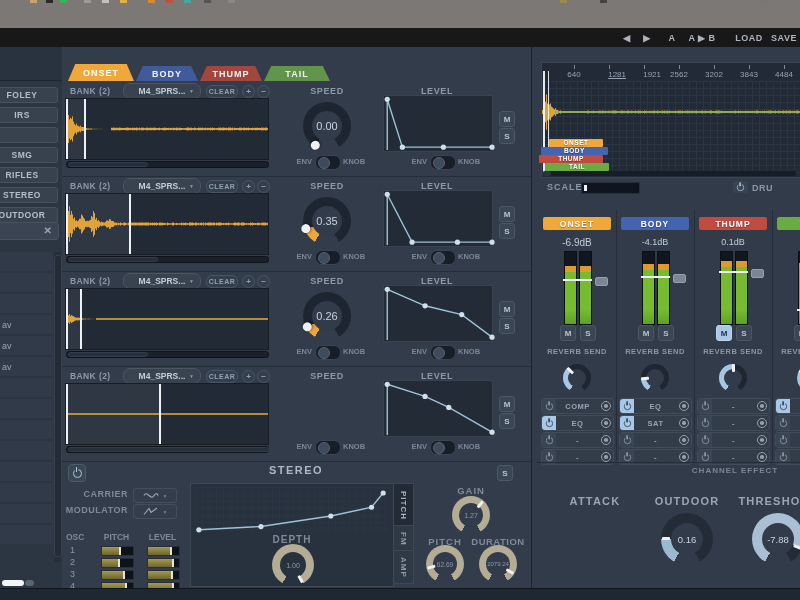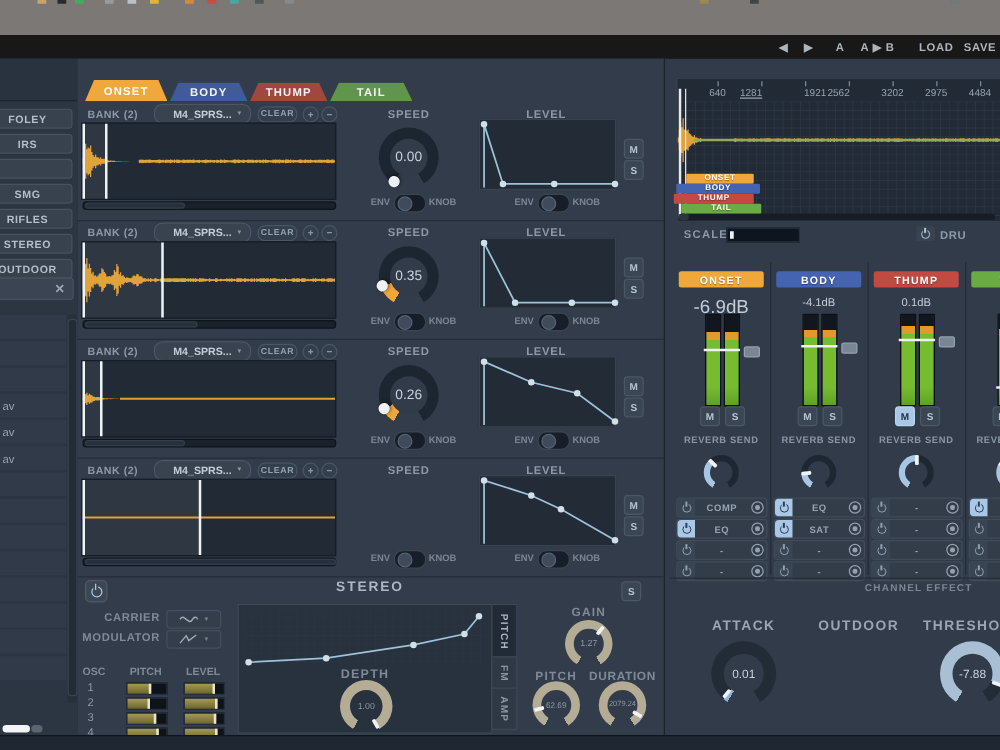--- a/index.html
+++ b/index.html
@@ -395,29 +395,29 @@
         <div style="position: absolute; inset: 0px; display: flex; justify-content: center; transform: rotate(120deg);">
           <div class="ktick"></div>
         </div>
       </div>
     </div>
   <div id="right">
       <div style="position: absolute; left: 541px; top: 62px; width: 262px; height: 114px; background: rgb(34, 42, 53); border: 1px solid rgb(58, 69, 82);">
         <div style="position: absolute; left: 32px; top: 2px; width: 1px; height: 4px; background: rgb(126, 138, 153);"></div>
         <div style="position: absolute; left: 15px; top: 7px; width: 34px; text-align: center; font-size: 8px; color: rgb(151, 163, 177);">640</div>
         <div style="position: absolute; left: 67px; top: 2px; width: 1px; height: 4px; background: rgb(126, 138, 153);"></div>
-        <div style="position: absolute; left: 50px; top: 7px; width: 34px; text-align: left; font-size: 8px; color: rgb(151, 163, 177); text-decoration: underline;">1281</div>
+        <div style="position: absolute; left: 50px; top: 7px; width: 34px; text-align: right; font-size: 8px; color: rgb(151, 163, 177); text-decoration: underline;">1281</div>
         <div style="position: absolute; left: 102px; top: 2px; width: 1px; height: 4px; background: rgb(126, 138, 153);"></div>
         <div style="position: absolute; left: 85px; top: 7px; width: 34px; text-align: right; font-size: 8px; color: rgb(151, 163, 177);">1921</div>
         <div style="position: absolute; left: 137px; top: 2px; width: 1px; height: 4px; background: rgb(126, 138, 153);"></div>
-        <div style="position: absolute; left: 120px; top: 7px; width: 34px; text-align: left; font-size: 8px; color: rgb(151, 163, 177);">2562</div>
+        <div style="position: absolute; left: 120px; top: 7px; width: 34px; text-align: center; font-size: 8px; color: rgb(151, 163, 177);">2562</div>
         <div style="position: absolute; left: 172px; top: 2px; width: 1px; height: 4px; background: rgb(126, 138, 153);"></div>
         <div style="position: absolute; left: 155px; top: 7px; width: 34px; text-align: center; font-size: 8px; color: rgb(151, 163, 177);">3202</div>
         <div style="position: absolute; left: 207px; top: 2px; width: 1px; height: 4px; background: rgb(126, 138, 153);"></div>
-        <div style="position: absolute; left: 190px; top: 7px; width: 34px; text-align: center; font-size: 8px; color: rgb(151, 163, 177);">2975</div>
+        <div style="position: absolute; left: 190px; top: 7px; width: 34px; text-align: center; font-size: 8px; color: rgb(151, 163, 177);">3843</div>
         <div style="position: absolute; left: 242px; top: 2px; width: 1px; height: 4px; background: rgb(126, 138, 153);"></div>
         <div style="position: absolute; left: 225px; top: 7px; width: 34px; text-align: center; font-size: 8px; color: rgb(151, 163, 177);">4484</div>
         <div class="grid" style="position: absolute; left: 0px; top: 18px; width: 262px; height: 95px; background-size: 7px 7px;"></div>
         <svg width="257" height="60" style="position: absolute; left: 0px; top: 19px;">
           <path d="M0.5 28.0L0.5 32.0M1.5 22.0L1.5 38.0M2.5 16.0L2.5 44.0M3.5 19.7L3.5 40.3M4.5 12.5L4.5 47.5M5.5 21.5L5.5 38.5M6.5 22.1L6.5 37.9M7.5 22.6L7.5 37.4M8.5 21.6L8.5 38.4M9.5 24.6L9.5 35.4M10.5 25.4L10.5 34.6M11.5 26.5L11.5 33.5M12.5 27.5L12.5 32.5M13.5 26.2L13.5 33.8M14.5 28.0L14.5 32.0M15.5 27.9L15.5 32.1M16.5 28.7L16.5 31.3M17.5 28.9L17.5 31.1M18.5 28.4L18.5 31.6M19.5 29.3L19.5 30.7M20.5 29.2L20.5 30.8M21.5 29.5L21.5 30.5M22.5 29.3L22.5 30.7M23.5 29.3L23.5 30.7M24.5 29.5L24.5 30.5M25.5 29.6L25.5 30.4M26.5 29.6L26.5 30.4M27.5 29.8L27.5 30.2M28.5 29.7L28.5 30.3M29.5 29.8L29.5 30.2M30.5 29.8L30.5 30.2M31.5 29.9L31.5 30.1M32.5 29.9L32.5 30.1M33.5 29.9L33.5 30.1M34.5 29.9L34.5 30.1M35.5 29.9L35.5 30.1M36.5 30.0L36.5 30.0M37.5 29.9L37.5 30.1M38.5 30.0L38.5 30.0M39.5 30.0L39.5 30.0M40.5 30.0L40.5 30.0M41.5 30.0L41.5 30.0M42.5 30.0L42.5 30.0M43.5 30.0L43.5 30.0M44.5 30.0L44.5 30.0M45.5 28.7L45.5 31.3M46.5 28.5L46.5 31.5M47.5 29.0L47.5 31.0M48.5 29.0L48.5 31.0M49.5 29.0L49.5 31.0M50.5 29.0L50.5 31.0M51.5 28.7L51.5 31.3M52.5 29.1L52.5 30.9M53.5 29.0L53.5 31.0M54.5 29.2L54.5 30.8M55.5 29.1L55.5 30.9M56.5 28.9L56.5 31.1M57.5 28.7L57.5 31.3M58.5 28.7L58.5 31.3M59.5 29.1L59.5 30.9M60.5 28.6L60.5 31.4M61.5 28.7L61.5 31.3M62.5 29.1L62.5 30.9M63.5 28.7L63.5 31.3M64.5 29.1L64.5 30.9M65.5 29.1L65.5 30.9M66.5 28.8L66.5 31.2M67.5 28.7L67.5 31.3M68.5 29.0L68.5 31.0M69.5 28.8L69.5 31.2M70.5 28.7L70.5 31.3M71.5 28.6L71.5 31.4M72.5 28.6L72.5 31.4M73.5 28.6L73.5 31.4M74.5 28.7L74.5 31.3M75.5 29.2L75.5 30.8M76.5 29.0L76.5 31.0M77.5 29.0L77.5 31.0M78.5 28.9L78.5 31.1M79.5 28.7L79.5 31.3M80.5 28.6L80.5 31.4M81.5 28.9L81.5 31.1M82.5 28.8L82.5 31.2M83.5 29.1L83.5 30.9M84.5 28.9L84.5 31.1M85.5 28.6L85.5 31.4M86.5 28.6L86.5 31.4M87.5 29.1L87.5 30.9M88.5 28.8L88.5 31.2M89.5 28.7L89.5 31.3M90.5 28.9L90.5 31.1M91.5 29.1L91.5 30.9M92.5 29.2L92.5 30.8M93.5 28.5L93.5 31.5M94.5 29.1L94.5 30.9M95.5 28.9L95.5 31.1M96.5 28.5L96.5 31.5M97.5 28.8L97.5 31.2M98.5 28.7L98.5 31.3M99.5 29.1L99.5 30.9M100.5 28.9L100.5 31.1M101.5 29.1L101.5 30.9M102.5 28.5L102.5 31.5M103.5 29.0L103.5 31.0M104.5 28.7L104.5 31.3M105.5 29.1L105.5 30.9M106.5 29.1L106.5 30.9M107.5 28.8L107.5 31.2M108.5 28.9L108.5 31.1M109.5 28.9L109.5 31.1M110.5 28.8L110.5 31.2M111.5 28.8L111.5 31.2M112.5 28.6L112.5 31.4M113.5 29.1L113.5 30.9M114.5 28.9L114.5 31.1M115.5 28.6L115.5 31.4M116.5 28.8L116.5 31.2M117.5 29.0L117.5 31.0M118.5 29.1L118.5 30.9M119.5 29.2L119.5 30.8M120.5 28.5L120.5 31.5M121.5 29.1L121.5 30.9M122.5 28.5L122.5 31.5M123.5 29.2L123.5 30.8M124.5 28.8L124.5 31.2M125.5 28.5L125.5 31.5M126.5 29.2L126.5 30.8M127.5 28.6L127.5 31.4M128.5 29.1L128.5 30.9M129.5 29.2L129.5 30.8M130.5 28.9L130.5 31.1M131.5 29.0L131.5 31.0M132.5 29.1L132.5 30.9M133.5 28.6L133.5 31.4M134.5 29.1L134.5 30.9M135.5 29.1L135.5 30.9M136.5 28.6L136.5 31.4M137.5 28.7L137.5 31.3M138.5 28.6L138.5 31.4M139.5 29.1L139.5 30.9M140.5 28.5L140.5 31.5M141.5 29.0L141.5 31.0M142.5 29.2L142.5 30.8M143.5 28.8L143.5 31.2M144.5 28.8L144.5 31.2M145.5 28.6L145.5 31.4M146.5 28.8L146.5 31.2M147.5 28.7L147.5 31.3M148.5 29.0L148.5 31.0M149.5 28.8L149.5 31.2M150.5 28.7L150.5 31.3M151.5 28.9L151.5 31.1M152.5 29.1L152.5 30.9M153.5 28.7L153.5 31.3M154.5 28.6L154.5 31.4M155.5 28.9L155.5 31.1M156.5 29.2L156.5 30.8M157.5 28.8L157.5 31.2M158.5 29.2L158.5 30.8M159.5 28.8L159.5 31.2M160.5 28.5L160.5 31.5M161.5 29.0L161.5 31.0M162.5 28.9L162.5 31.1M163.5 28.6L163.5 31.4M164.5 28.9L164.5 31.1M165.5 29.0L165.5 31.0M166.5 28.9L166.5 31.1M167.5 28.9L167.5 31.1M168.5 28.5L168.5 31.5M169.5 28.6L169.5 31.4M170.5 29.0L170.5 31.0M171.5 29.0L171.5 31.0M172.5 29.0L172.5 31.0M173.5 28.6L173.5 31.4M174.5 28.7L174.5 31.3M175.5 28.7L175.5 31.3M176.5 28.5L176.5 31.5M177.5 28.7L177.5 31.3M178.5 28.9L178.5 31.1M179.5 28.7L179.5 31.3M180.5 29.1L180.5 30.9M181.5 29.1L181.5 30.9M182.5 29.0L182.5 31.0M183.5 29.2L183.5 30.8M184.5 29.1L184.5 30.9M185.5 29.0L185.5 31.0M186.5 29.2L186.5 30.8M187.5 28.9L187.5 31.1M188.5 28.9L188.5 31.1M189.5 29.2L189.5 30.8M190.5 29.1L190.5 30.9M191.5 28.9L191.5 31.1M192.5 28.8L192.5 31.2M193.5 28.6L193.5 31.4M194.5 29.1L194.5 30.9M195.5 29.1L195.5 30.9M196.5 28.6L196.5 31.4M197.5 29.0L197.5 31.0M198.5 28.7L198.5 31.3M199.5 29.0L199.5 31.0M200.5 29.0L200.5 31.0M201.5 28.9L201.5 31.1M202.5 29.1L202.5 30.9M203.5 28.8L203.5 31.2M204.5 28.8L204.5 31.2M205.5 29.0L205.5 31.0M206.5 28.7L206.5 31.3M207.5 29.0L207.5 31.0M208.5 29.1L208.5 30.9M209.5 28.9L209.5 31.1M210.5 28.9L210.5 31.1M211.5 29.2L211.5 30.8M212.5 28.7L212.5 31.3M213.5 29.2L213.5 30.8M214.5 28.5L214.5 31.5M215.5 28.6L215.5 31.4M216.5 28.9L216.5 31.1M217.5 29.0L217.5 31.0M218.5 28.9L218.5 31.1M219.5 29.0L219.5 31.0M220.5 28.8L220.5 31.2M221.5 29.1L221.5 30.9M222.5 28.6L222.5 31.4M223.5 29.1L223.5 30.9M224.5 28.9L224.5 31.1M225.5 28.9L225.5 31.1M226.5 28.6L226.5 31.4M227.5 28.8L227.5 31.2M228.5 28.5L228.5 31.5M229.5 28.7L229.5 31.3M230.5 29.1L230.5 30.9M231.5 29.1L231.5 30.9M232.5 28.8L232.5 31.2M233.5 28.6L233.5 31.4M234.5 29.2L234.5 30.8M235.5 29.1L235.5 30.9M236.5 28.6L236.5 31.4M237.5 28.8L237.5 31.2M238.5 29.0L238.5 31.0M239.5 29.2L239.5 30.8M240.5 28.7L240.5 31.3M241.5 28.6L241.5 31.4M242.5 28.9L242.5 31.1M243.5 28.9L243.5 31.1M244.5 28.5L244.5 31.5M245.5 29.0L245.5 31.0M246.5 28.7L246.5 31.3M247.5 28.6L247.5 31.4M248.5 28.6L248.5 31.4M249.5 29.2L249.5 30.8M250.5 28.8L250.5 31.2M251.5 29.2L251.5 30.8M252.5 28.7L252.5 31.3M253.5 29.0L253.5 31.0M254.5 28.6L254.5 31.4M255.5 28.5L255.5 31.5M256.5 28.7L256.5 31.3" stroke="#e0a33b" stroke-width="1"></path>
         </svg>
         <div style="position: absolute; left: 13px; top: 48.3px; width: 246px; height: 1.4px; background: rgb(152, 168, 90);"></div>
         <div style="position: absolute; left: 1px; top: 8px; width: 1.5px; height: 103px; background: rgba(240, 244, 248, 0.95);"></div>
         <div style="position: absolute; left: 5.5px; top: 8px; width: 1.5px; height: 103px; background: rgba(240, 244, 248, 0.9);"></div>
       </div>
@@ -433,21 +433,21 @@
         <div style="position: absolute; left: 2px; top: 1.5px; width: 3px; height: 6px; background: rgb(238, 242, 246);"></div>
       </div>
       <div style="position: absolute; left: 733px; top: 181px; width: 15px; height: 12px; border-radius: 2px; background: rgb(57, 67, 79); display: flex; align-items: center; justify-content: center; color: rgb(169, 199, 230);">
         <span class="pwr" style="--bg:#39434f;transform:scale(.8)"></span>
       </div>
       <div style="position: absolute; left: 752px; top: 183px; font: bold 9px &quot;Liberation Sans&quot;, sans-serif; color: rgb(141, 153, 168); letter-spacing: 0.5px;">DRU</div>
       <div style="position: absolute; left: 616px; top: 210px; width: 1px; height: 250px; background: rgb(36, 45, 56);"></div>
       <div style="position: absolute; left: 694px; top: 210px; width: 1px; height: 250px; background: rgb(36, 45, 56);"></div>
       <div style="position: absolute; left: 772px; top: 210px; width: 1px; height: 250px; background: rgb(36, 45, 56);"></div>
       <div style="position: absolute; left: 543px; top: 217px; width: 68px; height: 13px; border-radius: 2px; background: rgb(240, 168, 58); display: flex; align-items: center; justify-content: center; font: bold 8.5px &quot;Liberation Sans&quot;, sans-serif; color: rgb(255, 255, 255); letter-spacing: 1px; text-shadow: rgba(0, 0, 0, 0.35) 0px 1px 1px;">ONSET</div>
-      <div style="position: absolute; left: 543px; top: 237px; width: 68px; text-align: center; font-size: 15px; color: rgb(195, 205, 215);">-6.9dB</div>
+      <div style="position: absolute; left: 543px; top: 237px; width: 68px; text-align: center; font-size: 10px; color: rgb(195, 205, 215);">-6.9dB</div>
       <div style="position: absolute; left: 564px; top: 251px; width: 11px; height: 72px; background: linear-gradient(rgb(18, 23, 31) 0px, rgb(18, 23, 31) 14px, rgb(224, 154, 43) 14px, rgb(224, 154, 43) 20px, rgb(119, 187, 49) 20px, rgb(119, 187, 49) 80%, rgb(94, 162, 38) 100%); border: 1px solid rgb(12, 17, 24);"></div>
       <div style="position: absolute; left: 579px; top: 251px; width: 11px; height: 72px; background: linear-gradient(rgb(18, 23, 31) 0px, rgb(18, 23, 31) 14px, rgb(224, 154, 43) 14px, rgb(224, 154, 43) 20px, rgb(119, 187, 49) 20px, rgb(119, 187, 49) 80%, rgb(94, 162, 38) 100%); border: 1px solid rgb(12, 17, 24);"></div>
       <div style="position: absolute; left: 563px; top: 279px; width: 29px; height: 2px; background: rgb(238, 242, 246);"></div>
       <div style="position: absolute; left: 595px; top: 277px; width: 11px; height: 7px; border-radius: 2px; background: rgb(123, 134, 148); border: 1px solid rgb(149, 160, 173);"></div>
       <div class="abs ms c" style="position: absolute; left: 560px; top: 325px;">M</div>
       <div class="abs ms c" style="position: absolute; left: 580px; top: 325px;">S</div>
       <div style="position: absolute; left: 543px; top: 347px; width: 68px; text-align: center; font: bold 7.5px &quot;Liberation Sans&quot;, sans-serif; color: rgb(139, 151, 166); letter-spacing: 0.5px;">REVERB SEND</div>
       <div style="position: absolute; left: 563px; top: 364px; width: 28px; height: 28px; border-radius: 50%; background: conic-gradient(from -150deg, rgb(166, 198, 228) 0deg, rgb(166, 198, 228) 105deg, rgb(29, 38, 49) 105deg, rgb(29, 38, 49) 300deg, transparent 300deg, transparent 360deg);">
         <div style="position: absolute; inset: 5px; border-radius: 50%; background: rgb(49, 59, 73);"></div>
         <div style="position: absolute; inset: 0px; display: flex; justify-content: center; transform: rotate(-45deg);">
@@ -623,28 +623,28 @@
       </div>
       <div style="position: absolute; left: 775px; top: 449px; width: 71px; height: 14px; border-radius: 3px; background: rgb(51, 61, 74); border: 1px solid rgb(64, 76, 90);">
         <div style="position: absolute; left: 0px; top: 0px; width: 14px; height: 14px; border-radius: 3px 0px 0px 3px; background: rgb(58, 69, 83); display: flex; align-items: center; justify-content: center; color: rgb(147, 160, 174);">
           <span class="pwr" style="--bg:#3a4553;transform:scale(.8)"></span>
         </div>
         <div style="position: absolute; left: 14px; top: 0px; right: 14px; height: 14px; display: flex; align-items: center; justify-content: center; font: bold 7.5px &quot;Liberation Sans&quot;, sans-serif; color: rgb(151, 163, 177); letter-spacing: 0.5px;"></div>
       </div>
       <div style="position: absolute; left: 536px; top: 462px; width: 264px; height: 1px; background: rgb(36, 45, 56);"></div>
       <div style="position: absolute; left: 660px; top: 466px; width: 150px; text-align: center; font: bold 8px &quot;Liberation Sans&quot;, sans-serif; color: rgb(123, 135, 149); letter-spacing: 1px;">CHANNEL EFFECT</div>
       <div style="position: absolute; left: 515px; top: 495px; width: 160px; text-align: center; font: bold 11px &quot;Liberation Sans&quot;, sans-serif; color: rgb(154, 166, 180); letter-spacing: 1.2px;">ATTACK</div>
-      <div style="position: absolute; left: 569px; top: 513px; width: 52px; height: 52px; border-radius: 50%; background: conic-gradient(from -150deg, rgb(143, 180, 210) 0deg, rgb(143, 180, 210) 9deg, rgb(35, 43, 55) 9deg, rgb(35, 43, 55) 300deg, transparent 300deg, transparent 360deg);">
+      <div style="position: absolute; left: 607px; top: 495px; width: 160px; text-align: center; font: bold 11px &quot;Liberation Sans&quot;, sans-serif; color: rgb(154, 166, 180); letter-spacing: 1.2px;">OUTDOOR</div>
+      <div style="position: absolute; left: 661px; top: 513px; width: 52px; height: 52px; border-radius: 50%; background: conic-gradient(from -150deg, rgb(157, 185, 207) 0deg, rgb(157, 185, 207) 60deg, rgb(35, 43, 55) 60deg, rgb(35, 43, 55) 300deg, transparent 300deg, transparent 360deg);">
         <div style="position: absolute; inset: 10px; border-radius: 50%; background: rgb(49, 59, 73);"></div>
-        <div class="kval" style="position: absolute; inset: 0px; display: flex; align-items: center; justify-content: center; font-size: 9.5px; color: rgb(201, 211, 221);">0.01</div>
-        <div style="position: absolute; inset: 0px; display: flex; justify-content: center; transform: rotate(-141deg);">
+        <div class="kval" style="position: absolute; inset: 0px; display: flex; align-items: center; justify-content: center; font-size: 9.5px; color: rgb(201, 211, 221);">0.16</div>
+        <div style="position: absolute; inset: 0px; display: flex; justify-content: center; transform: rotate(-90deg);">
           <div class="ktick" style="margin-top: 1px;"></div>
         </div>
       </div>
-      <div style="position: absolute; left: 607px; top: 495px; width: 160px; text-align: center; font: bold 11px &quot;Liberation Sans&quot;, sans-serif; color: rgb(154, 166, 180); letter-spacing: 1.2px;">OUTDOOR</div>
       <div style="position: absolute; left: 698px; top: 495px; width: 160px; text-align: center; font: bold 11px &quot;Liberation Sans&quot;, sans-serif; color: rgb(154, 166, 180); letter-spacing: 1.2px;">THRESHOLD</div>
       <div style="position: absolute; left: 752px; top: 513px; width: 52px; height: 52px; border-radius: 50%; background: conic-gradient(from -150deg, rgb(168, 191, 212) 0deg, rgb(168, 191, 212) 261deg, rgb(35, 43, 55) 261deg, rgb(35, 43, 55) 300deg, transparent 300deg, transparent 360deg);">
         <div style="position: absolute; inset: 10px; border-radius: 50%; background: rgb(49, 59, 73);"></div>
         <div class="kval" style="position: absolute; inset: 0px; display: flex; align-items: center; justify-content: center; font-size: 9.5px; color: rgb(201, 211, 221);">-7.88</div>
         <div style="position: absolute; inset: 0px; display: flex; justify-content: center; transform: rotate(111deg);">
           <div class="ktick" style="margin-top: 1px;"></div>
         </div>
       </div>
     </div>
   <div id="bottombar"></div>

